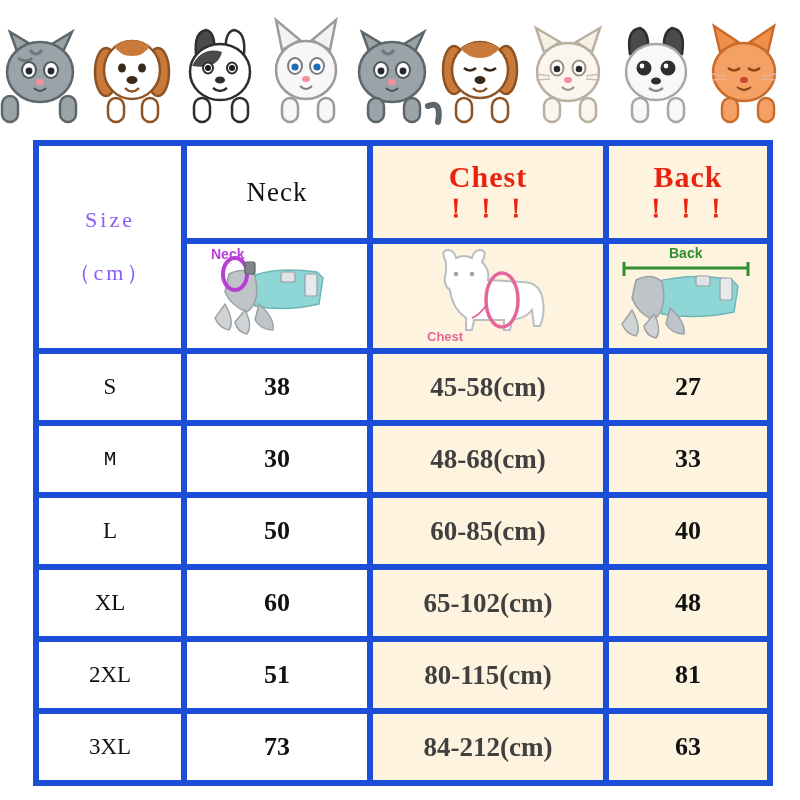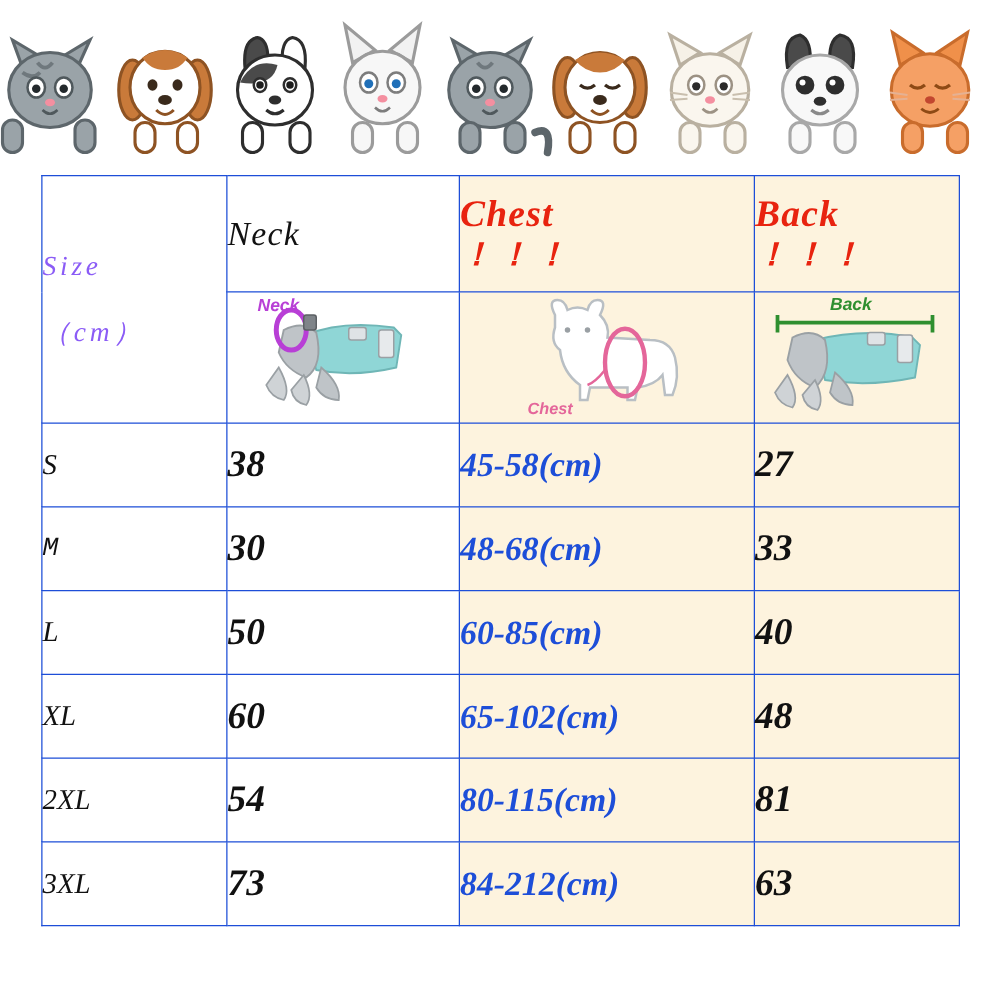--- a/index.html
+++ b/index.html
@@ -32,25 +32,24 @@
   .table-wrap {
     width: 734px;
     margin: 0 auto;
   }
   table.size-table {
     border-collapse: collapse;
     width: 734px;
     table-layout: fixed;
   }
   table.size-table td {
-    border: 1px solid #1d4ed8;
-    text-align: left;
+    border: 6px solid #1d4ed8;
+    text-align: center;
     vertical-align: middle;
     padding: 0;
-    font-style: italic;
   }
   .col-size   { width: 148px; }
   .col-neck   { width: 186px; }
   .col-chest  { width: 236px; }
   .col-back   { width: 164px; }
 
   
   .hdr-size {
     height: 196px;
     font-size: 22px;
@@ -90,27 +89,27 @@
   .shade { background: #fdf3de; }
 
   
   .row-label {
     font-size: 23px;
     color: #111;
     height: 66px;
   }
   .row-label.mono { font-family: "Liberation Mono", monospace; font-size: 21px; }
   .cell-num {
-    font-size: 30px;
+    font-size: 26px;
     color: #111;
     font-weight: bold;
   }
   .cell-red {
     font-size: 27px;
-    color: #1d4ed8;
+    color: #404040;
     font-weight: bold;
     white-space: nowrap;
   }
 
   .label-neck {
     position: absolute;
     left: 24px;
     top: 2px;
     color: #b83fd6;
     font-family: "Liberation Sans", sans-serif;
@@ -420,21 +419,21 @@
         <td class="row-label">XL</td>
         <td class="cell-num">60</td>
         <td class="shade">
           <span class="cell-red">65-102</span><span class="unit cell-red">(cm)</span>
         </td>
         <td class="cell-num shade">48</td>
       </tr>
 
       <tr>
         <td class="row-label">2XL</td>
-        <td class="cell-num">54</td>
+        <td class="cell-num">51</td>
         <td class="shade">
           <span class="cell-red">80-115</span><span class="unit cell-red">(cm)</span>
         </td>
         <td class="cell-num shade">81</td>
       </tr>
 
       <tr>
         <td class="row-label">3XL</td>
         <td class="cell-num">73</td>
         <td class="shade">

